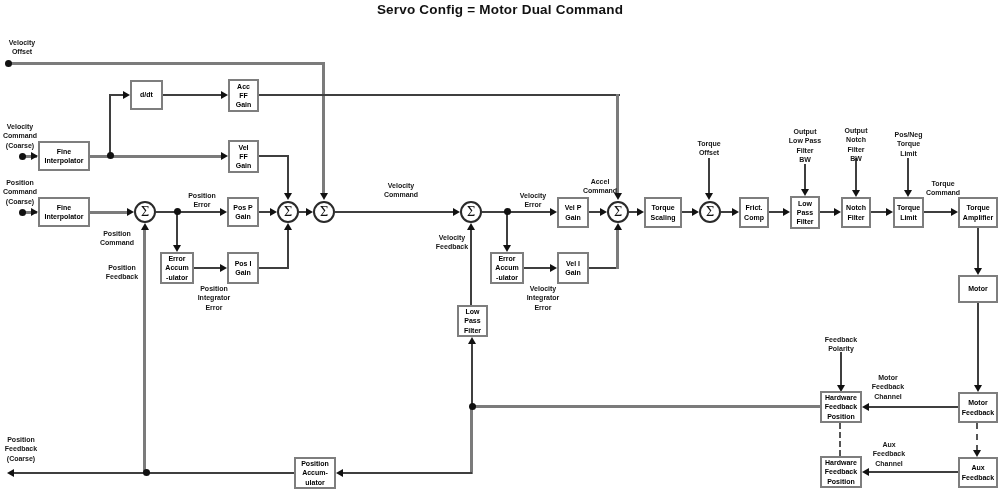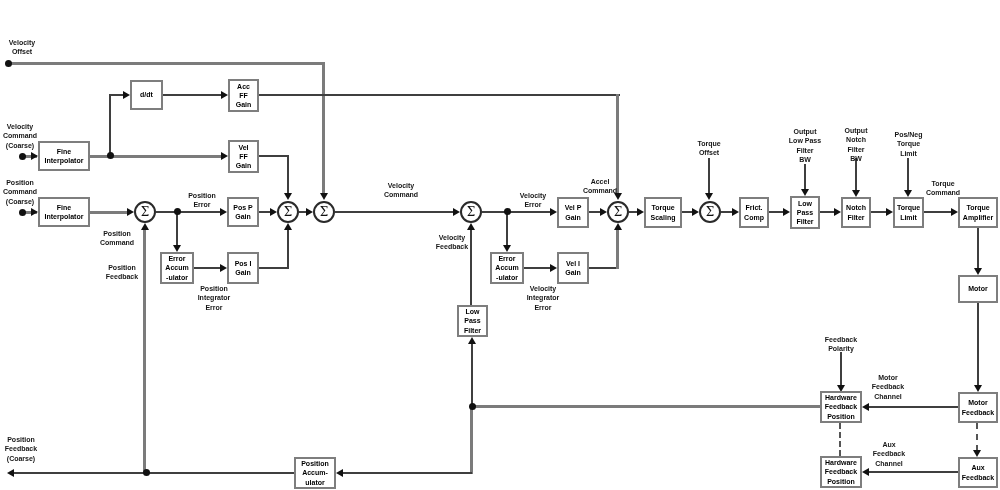--- a/index.html
+++ b/index.html
@@ -26,20 +26,21 @@
   .ar{border-top:4px solid transparent;border-bottom:4px solid transparent;border-left:7px solid #111;}
   .al{border-top:4px solid transparent;border-bottom:4px solid transparent;border-right:7px solid #111;}
   .ad{border-left:4px solid transparent;border-right:4px solid transparent;border-top:7px solid #111;}
   .au{border-left:4px solid transparent;border-right:4px solid transparent;border-bottom:7px solid #111;}
 </style>
 </head>
 <body>
 
 <div id="canvas">
 
+  <div class="title">Servo Config = Motor Dual Command</div>
 
   <div class="lbl" style="left:2px;top:38px;width:40px;">Velocity
 Offset</div>
   <div class="dot" style="left:5px;top:60px;"></div>
 
   <div class="lbl" style="left:0px;top:122px;width:40px;">Velocity
 Command
 (Coarse)</div>
   <div class="dot" style="left:19px;top:153px;"></div>
 

